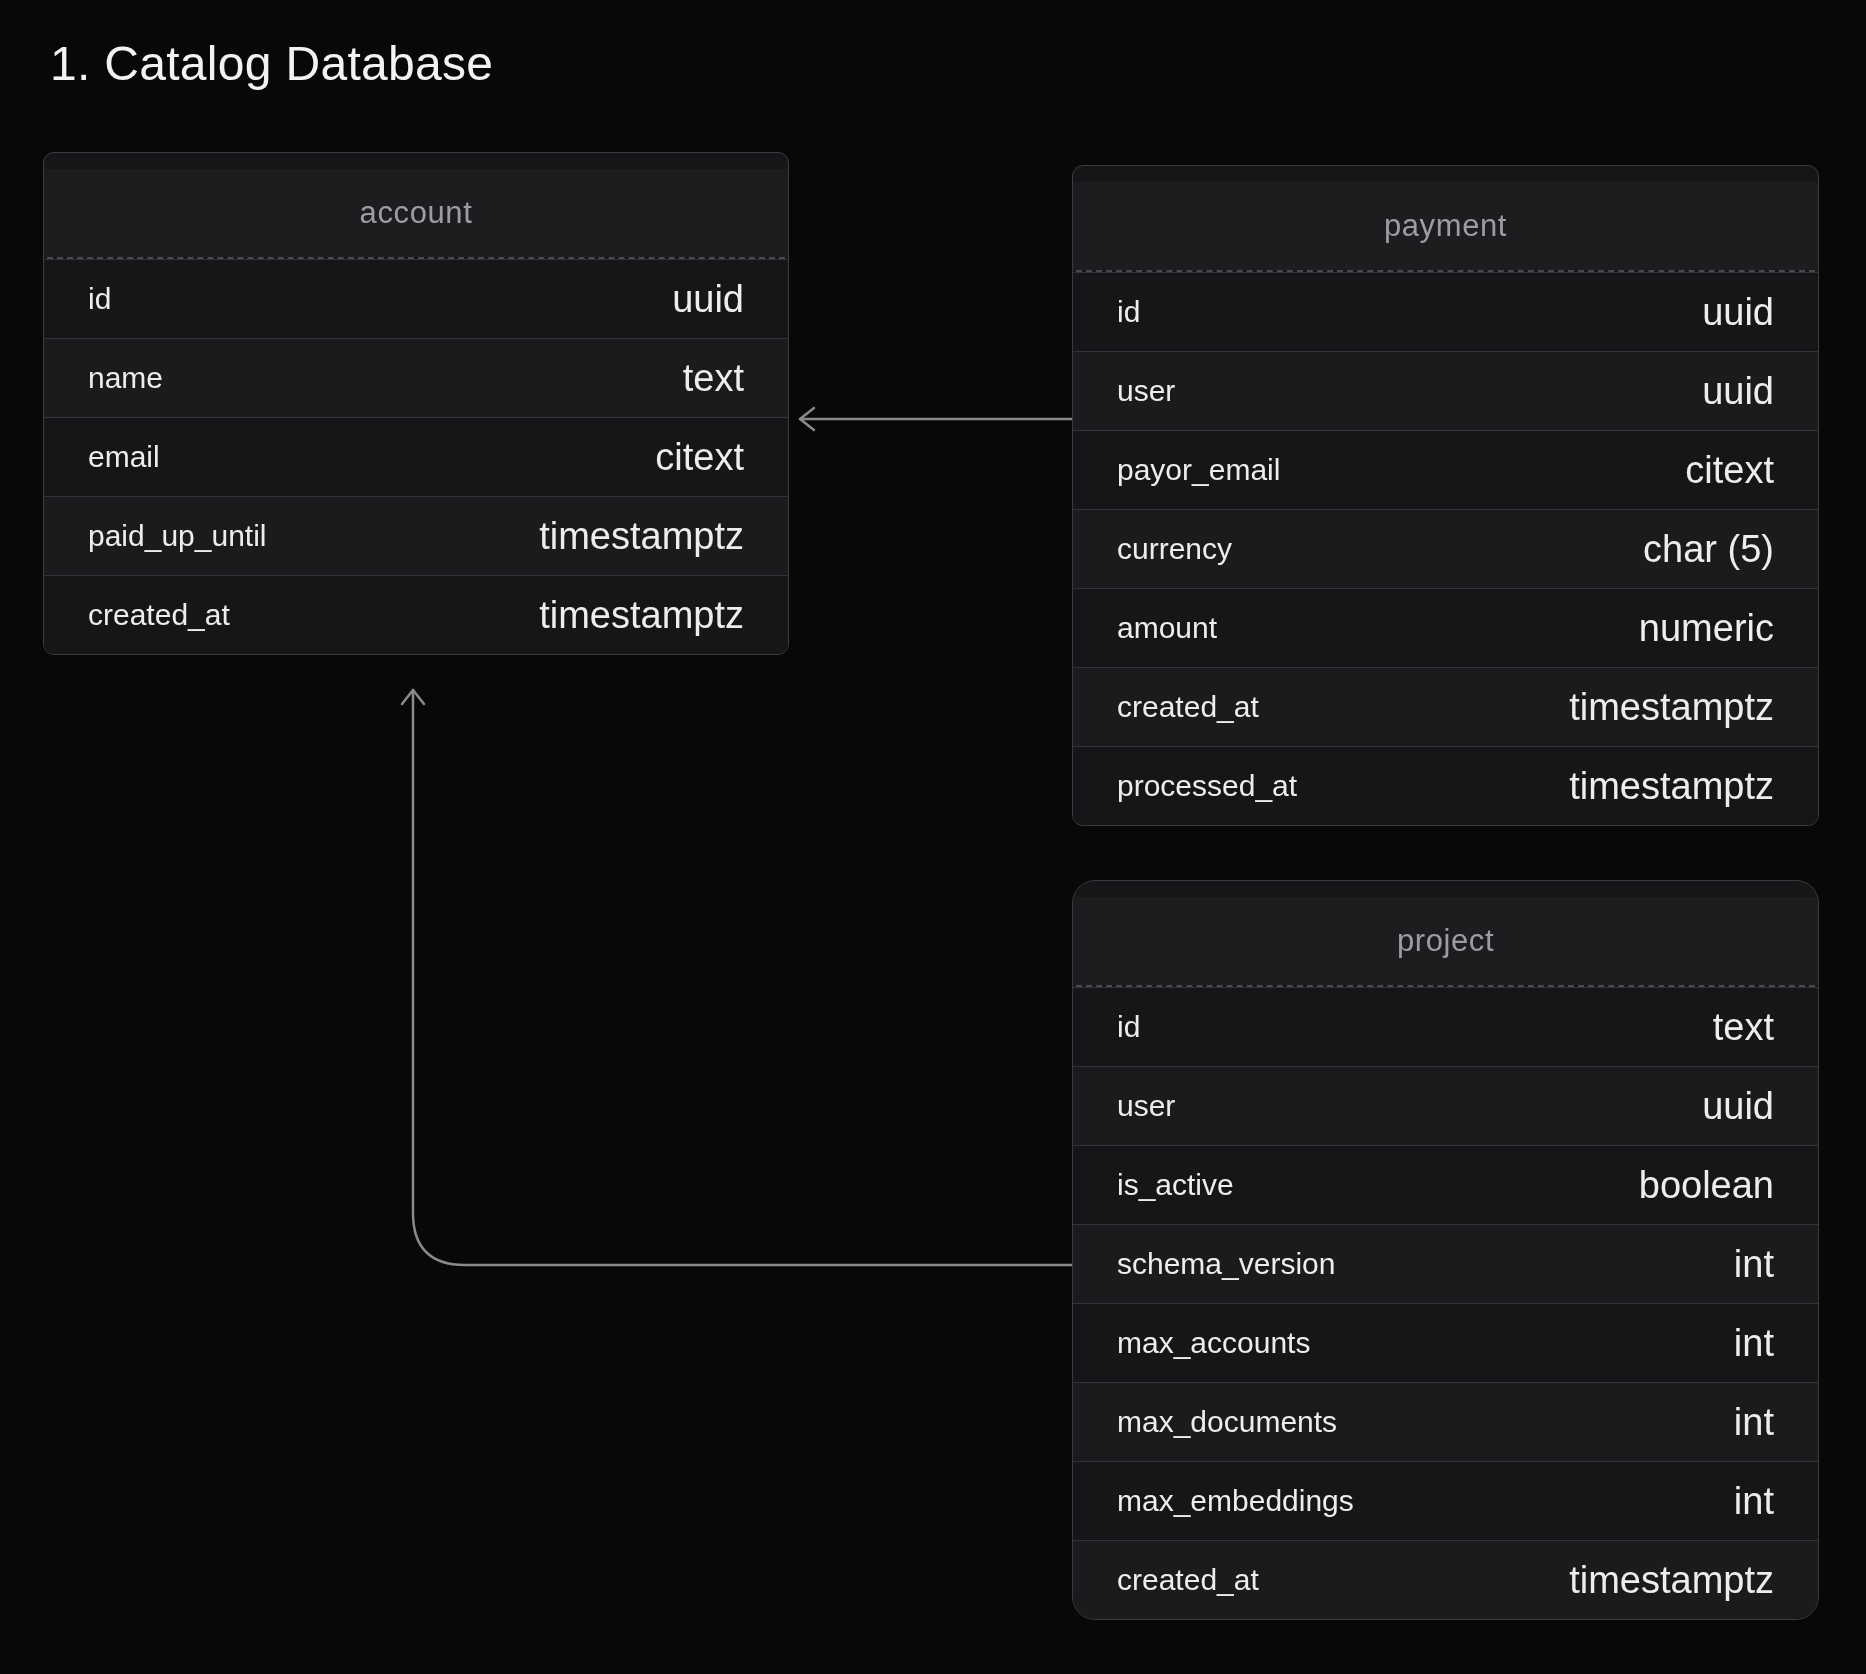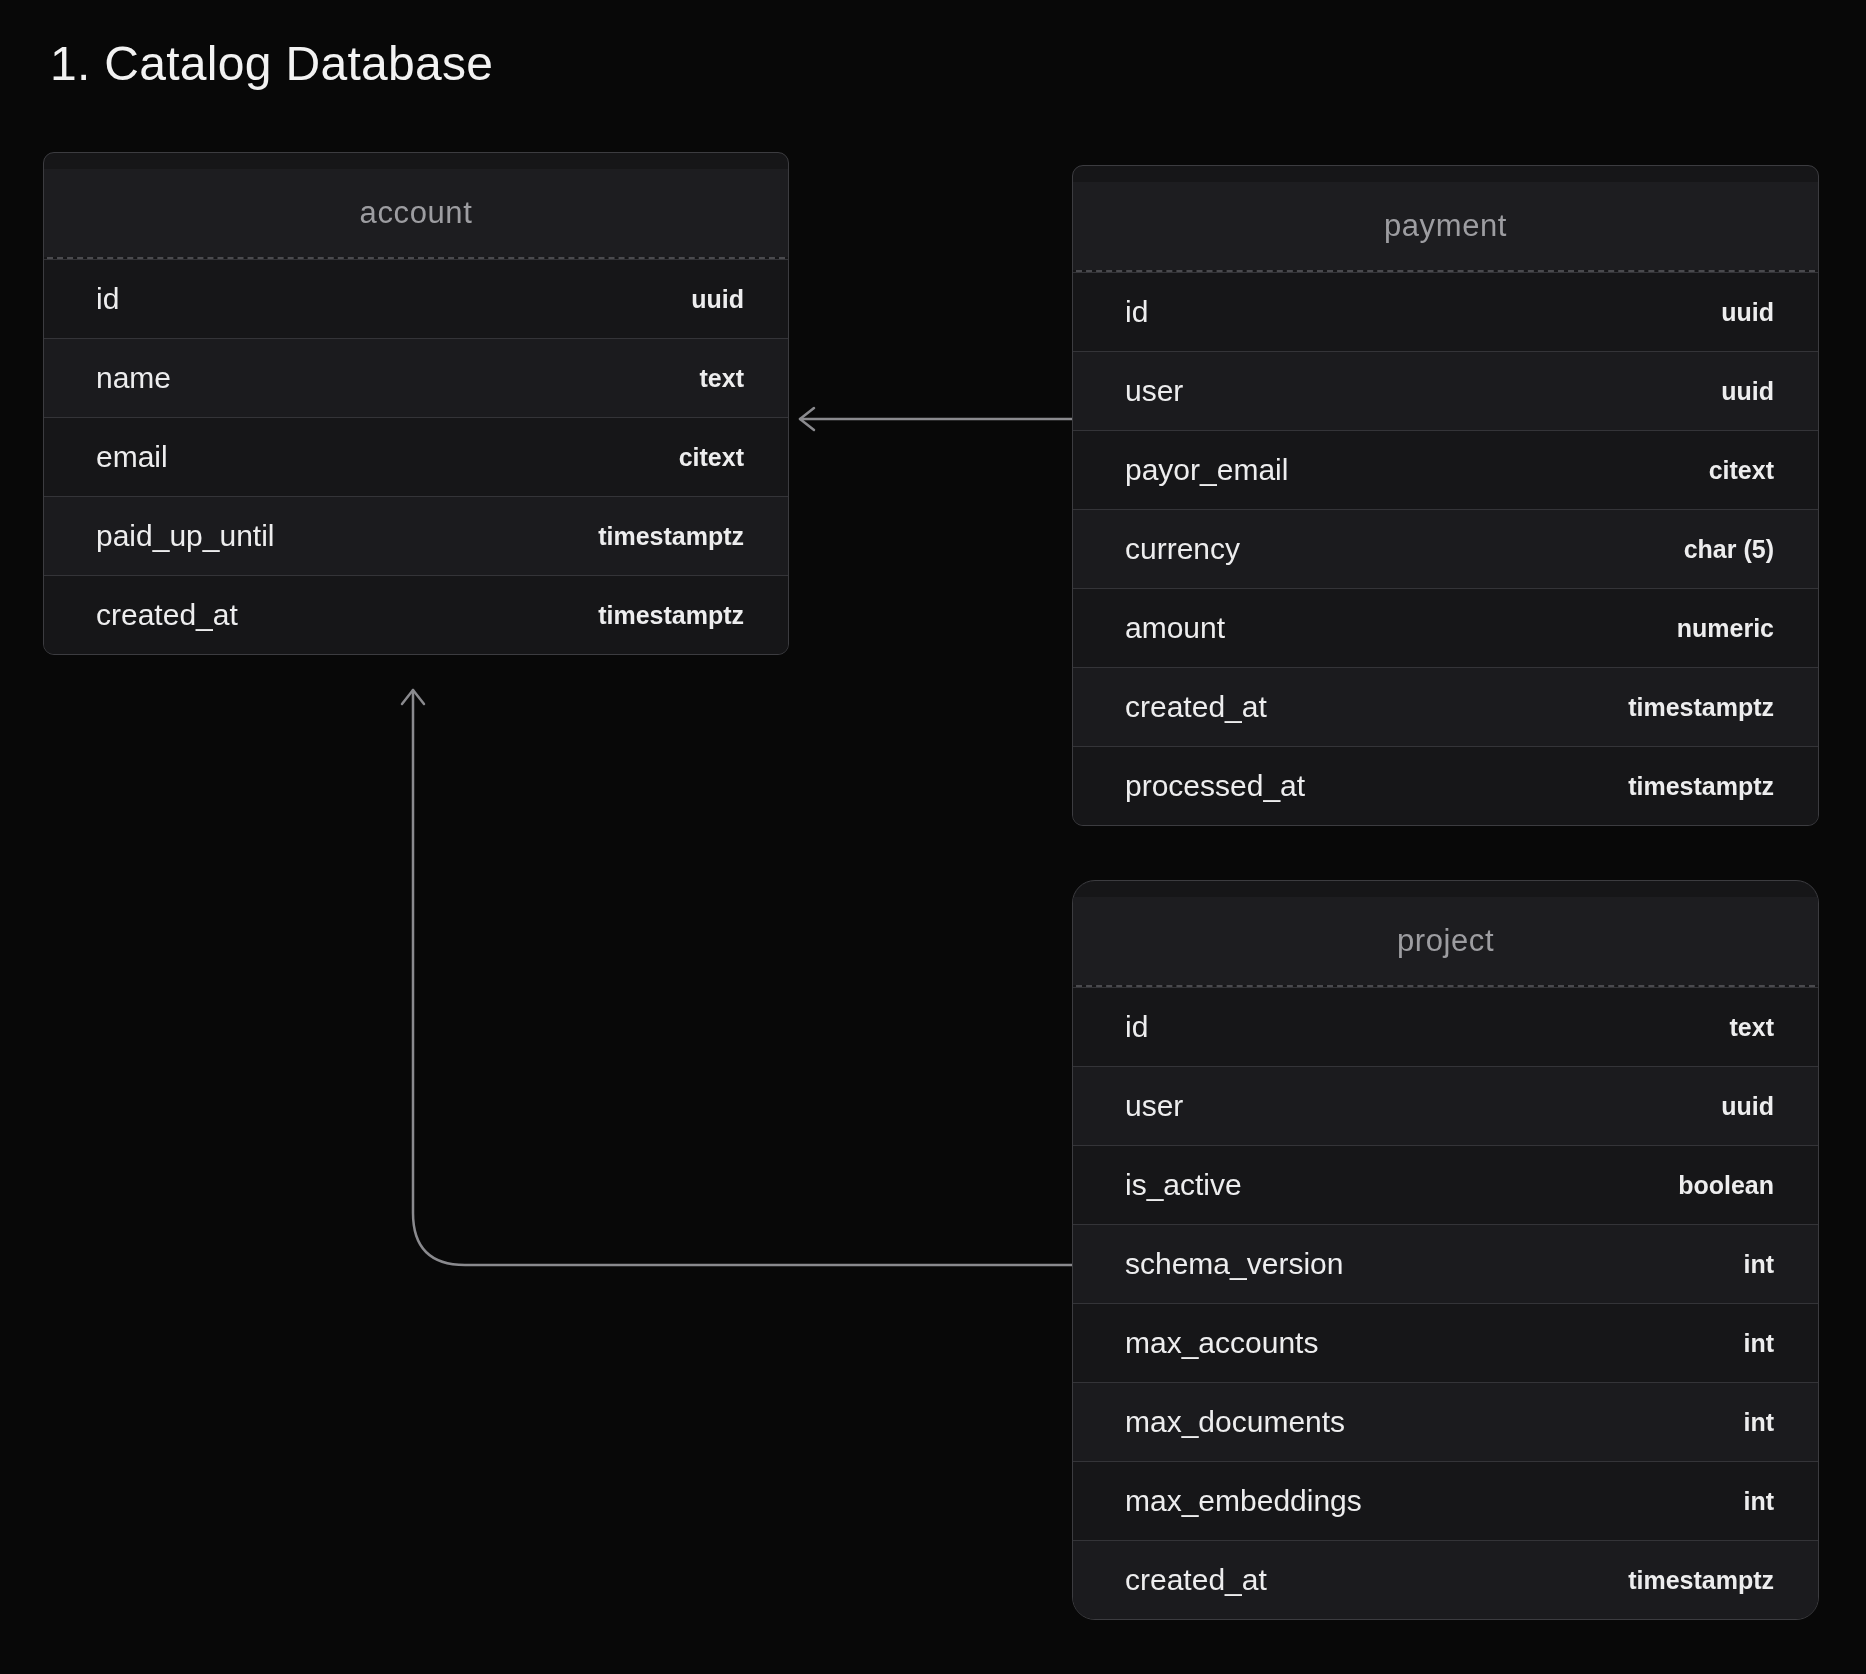--- a/index.html
+++ b/index.html
@@ -67,27 +67,25 @@
   .field-row:first-of-type {
     border-top: none;
   }
   .field-row.alt {
     background: #1b1b1e;
   }
   .field-name {
     font-size: 30px;
     color: #ededee;
     white-space: nowrap;
-    margin-left: 8px;
   }
   .field-type {
-    font-size: 25px;
+    font-size: 38px;
     color: #ededee;
     white-space: nowrap;
-    font-weight: bold;
   }
   #connectors {
     position: absolute;
     left: 0; top: 0;
     width: 1866px;
     height: 1674px;
     pointer-events: none;
   }
 </style>
 </head>

